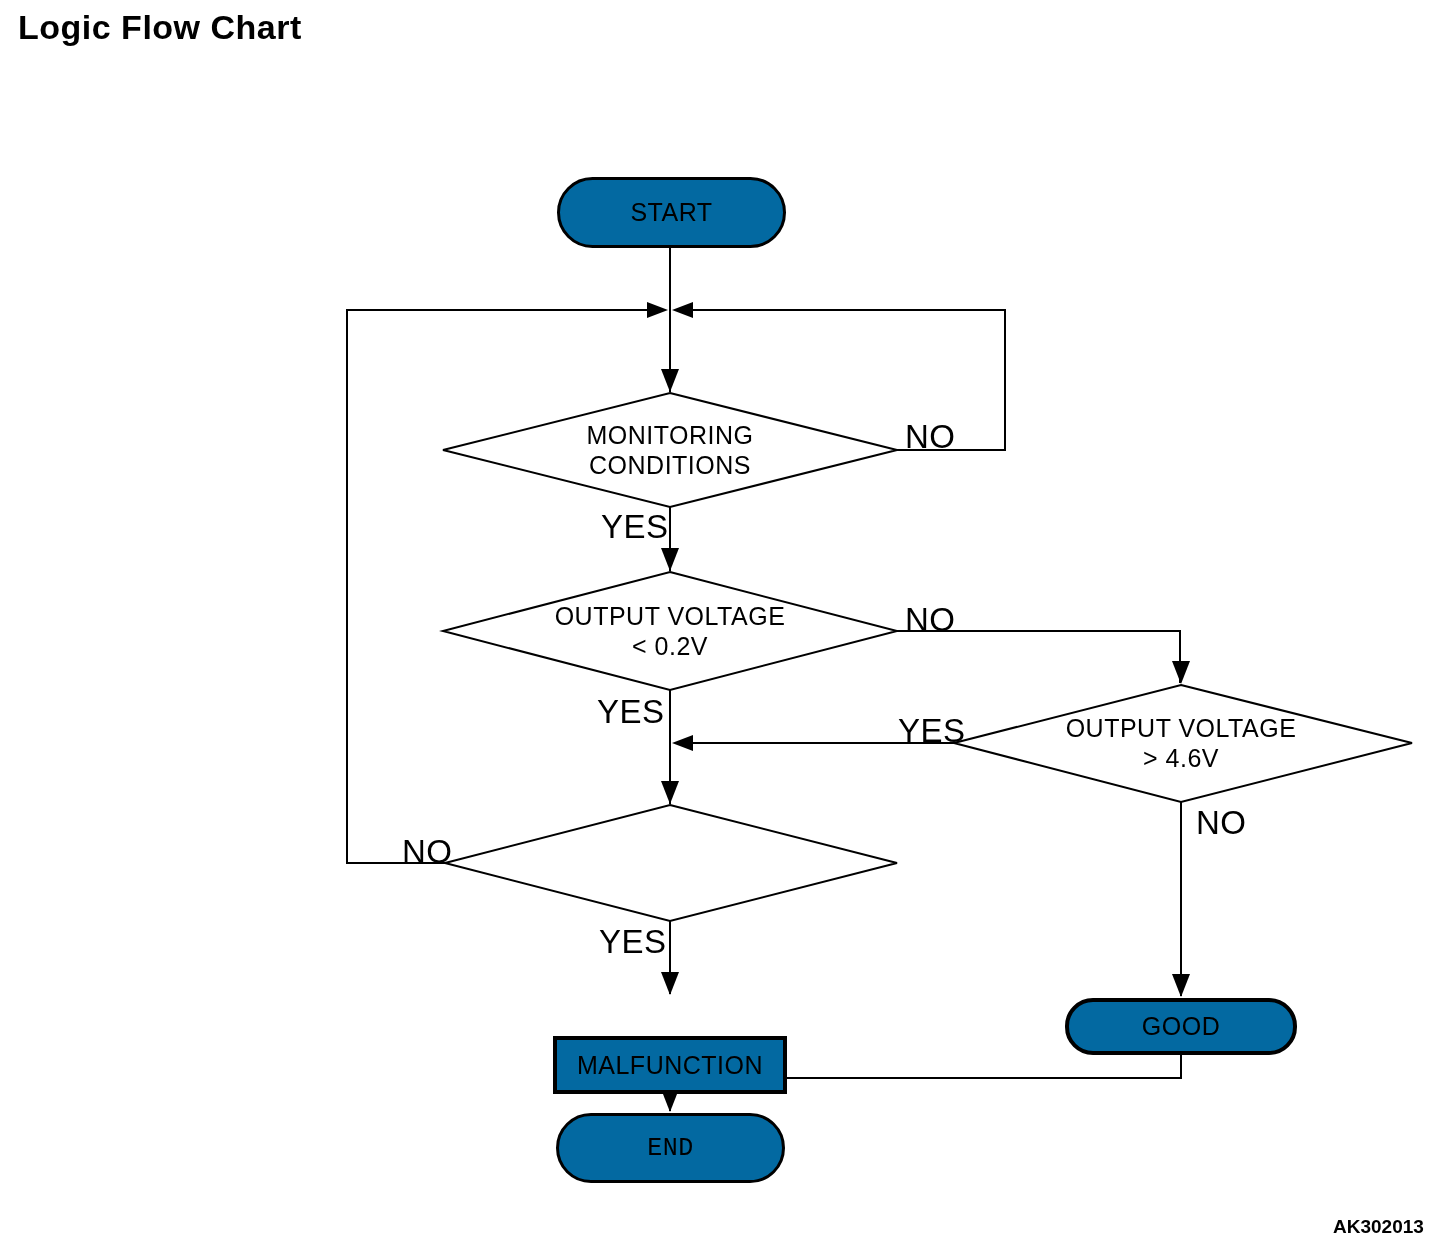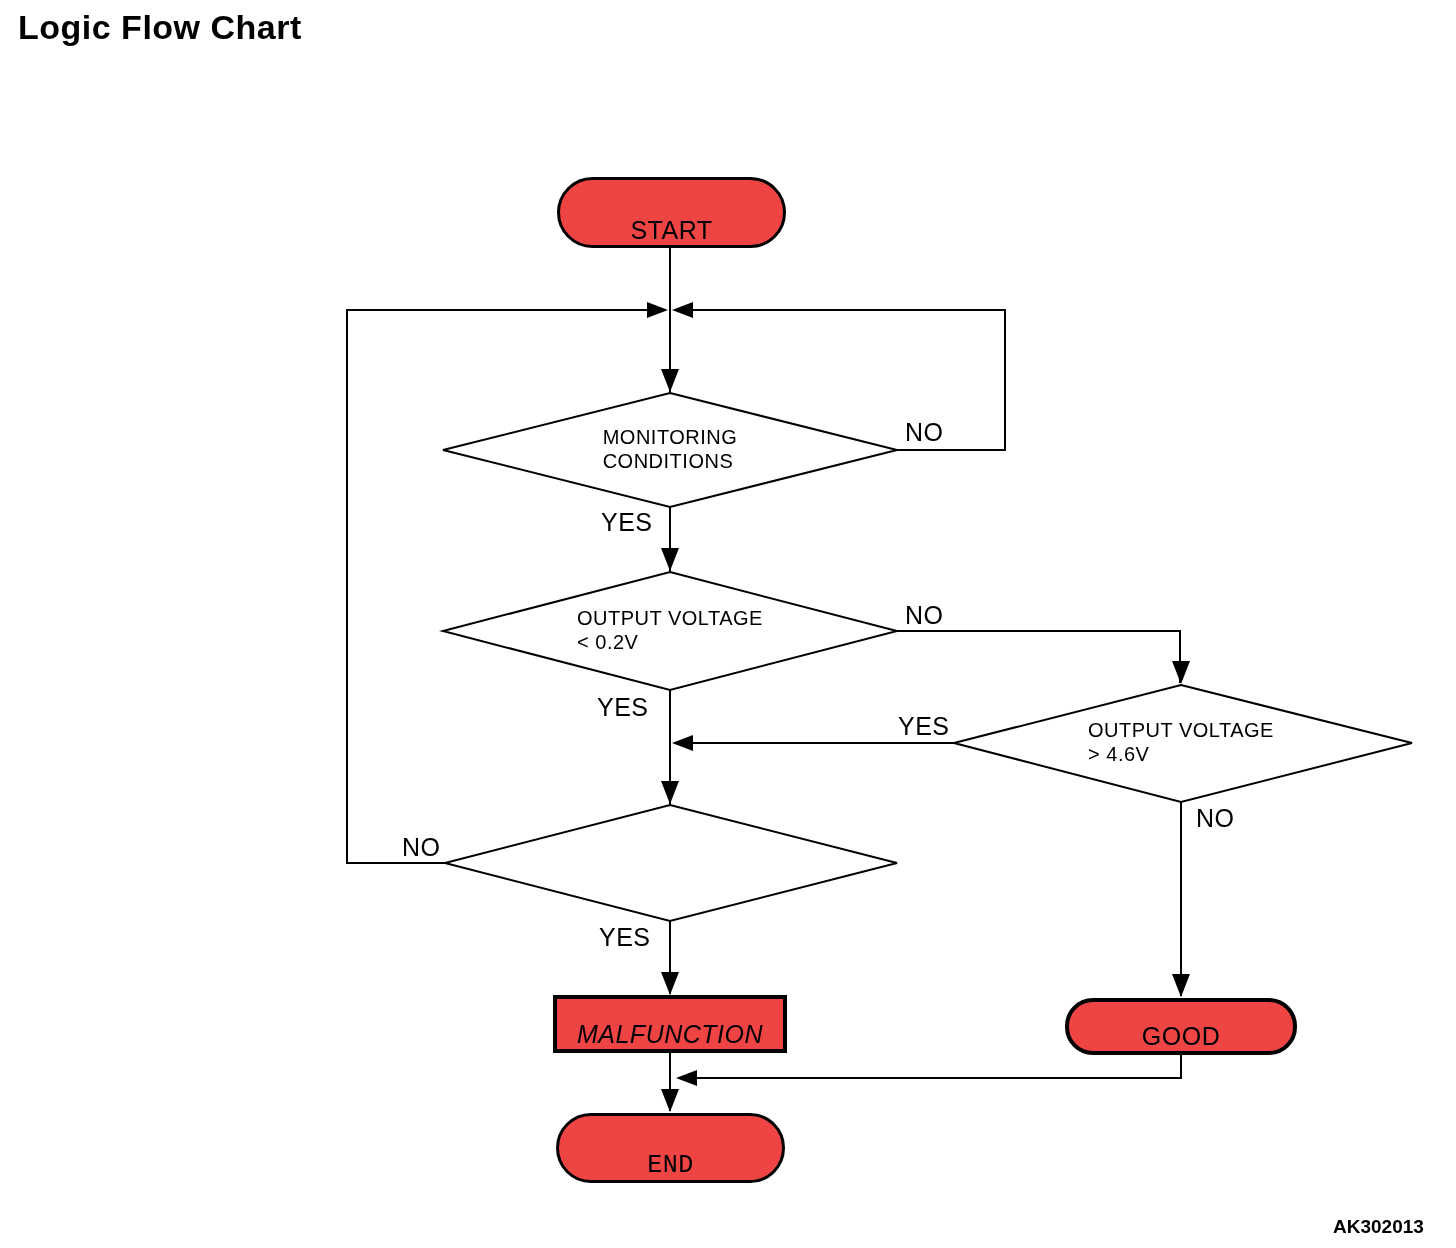--- a/index.html
+++ b/index.html
@@ -19,48 +19,49 @@
   .wires {
     position: absolute;
     left: 0; top: 0;
     width: 1456px; height: 1248px;
     z-index: 1;
   }
   .node {
     position: absolute;
     z-index: 2;
     box-sizing: border-box;
-    background: #ef4444;
+    background: #0369a1;
     display: flex;
-    align-items: flex-end;
+    align-items: center;
     justify-content: center;
     font-size: 25px;
     letter-spacing: 0.5px;
     white-space: nowrap;
   }
   .terminator {
     border: 3px solid #000000;
     border-radius: 36px;
   }
   .process {
     border: 4px solid #000000;
   }
   .diamond-label {
     position: absolute;
     z-index: 2;
-    font-size: 20px;
+    text-align: center;
+    font-size: 25px;
     line-height: 1.18;
     letter-spacing: 0.5px;
     white-space: nowrap;
     transform: translate(-50%, -50%);
   }
   .edge-label {
     position: absolute;
     z-index: 2;
-    font-size: 25px;
+    font-size: 33px;
     letter-spacing: 0.5px;
     white-space: nowrap;
   }
   .page-title {
     position: absolute;
     left: 18px;
     top: 8px;
     z-index: 2;
     font-size: 34px;
     font-weight: bold;
@@ -117,21 +118,21 @@
       <polygon points="1172,974 1190,974 1181,997"></polygon>
       <polygon points="661,1089 679,1089 670,1112"></polygon>
       <polygon points="697,1070 697,1086 676,1078"></polygon>
     </g>
   </svg>
 
   <div class="node terminator" style="left:557px; top:177px; width:229px; height:71px;">
     <span>START</span>
   </div>
 
-  <div class="node process" style="left:553px; top:995px; width:234px; height:58px;font-style:italic;">
+  <div class="node process" style="left:553px; top:1036px; width:234px; height:58px;">
     <span>MALFUNCTION</span>
   </div>
 
   <div class="node process" style="left:1065px; top:998px; width:232px; height:57px;border-radius:28px;">
     <span>GOOD</span>
   </div>
 
   <div class="node terminator" style="left:556px; top:1113px; width:229px; height:70px;font-family:Liberation Mono, monospace;">
     <span>END</span>
   </div>

